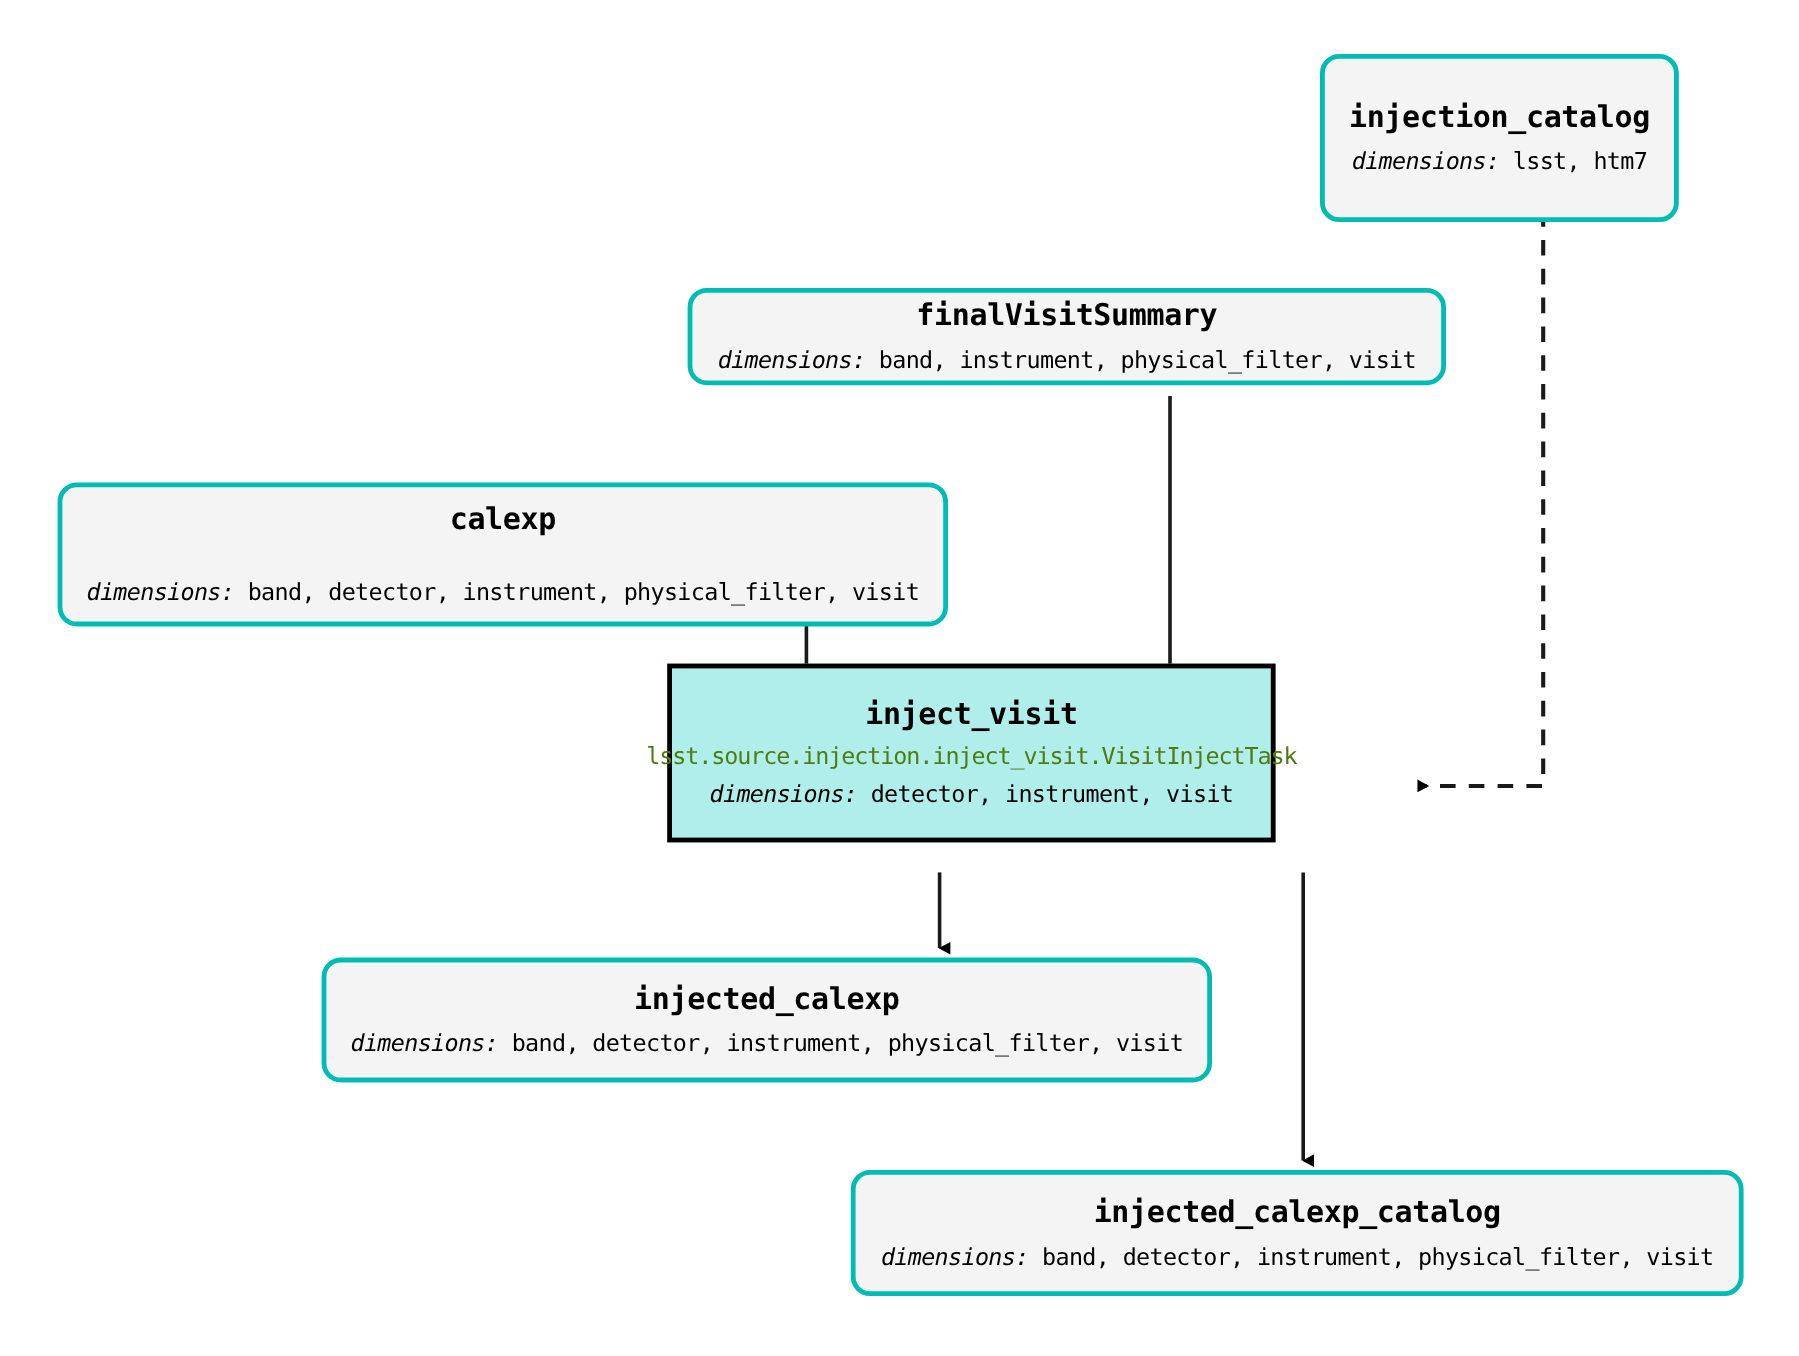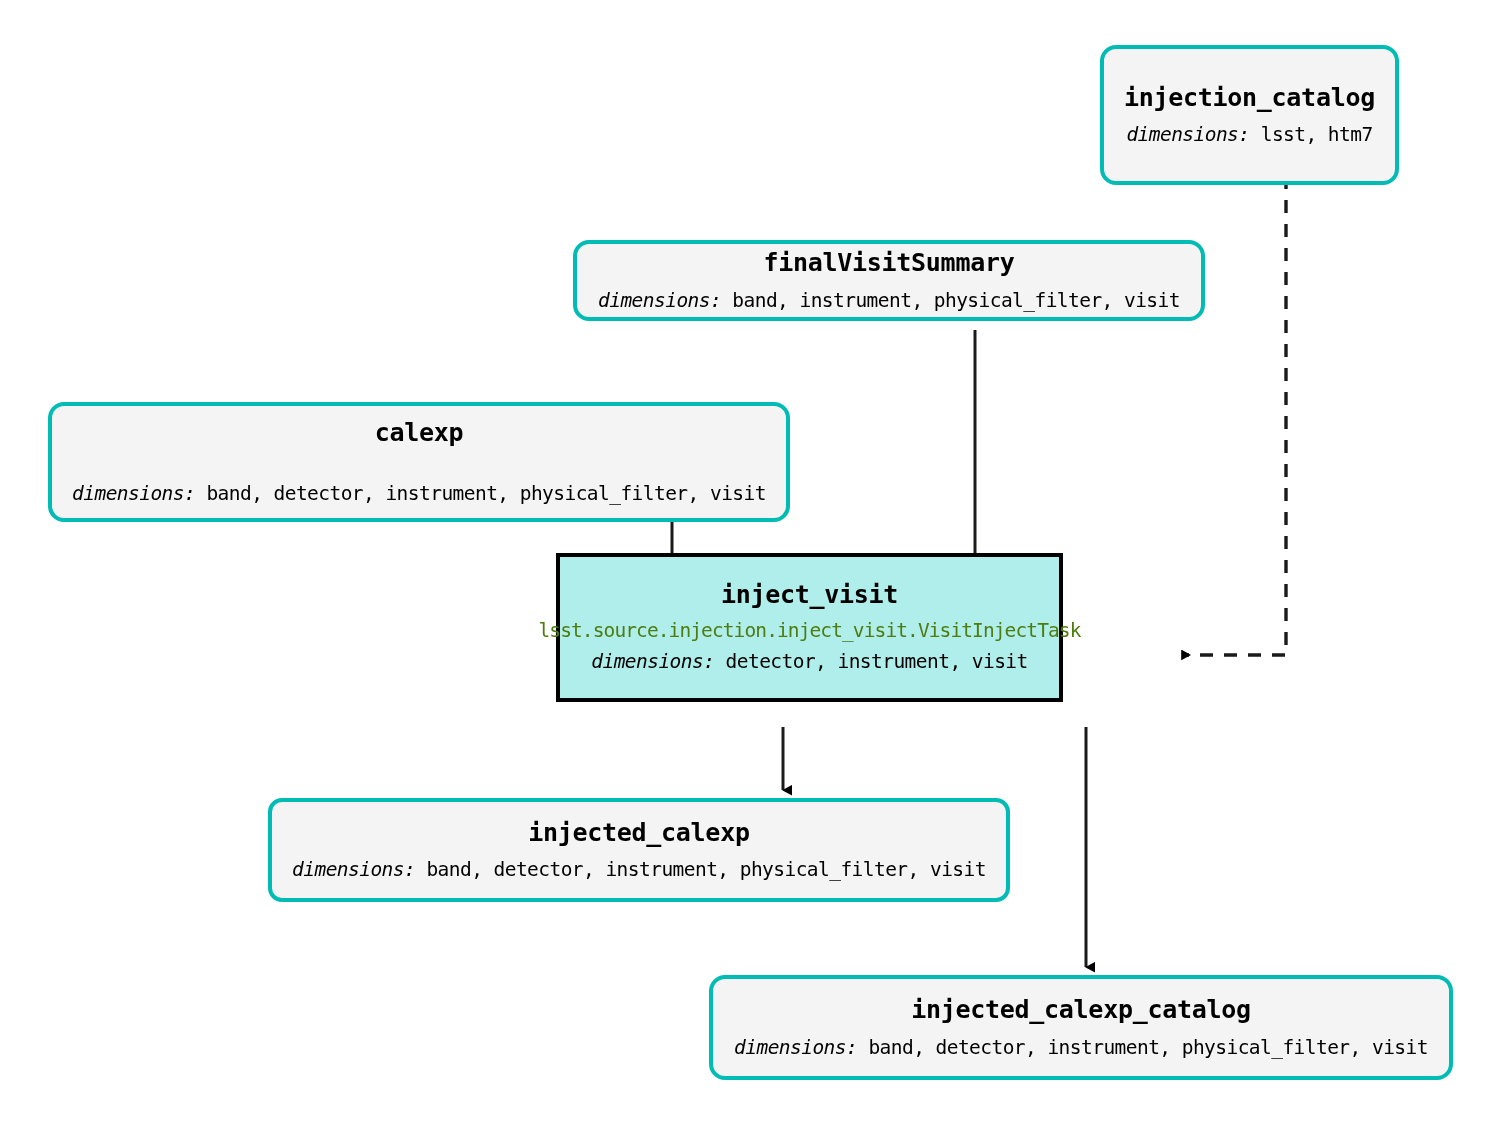--- a/index.html
+++ b/index.html
@@ -132,21 +132,21 @@
 
   <div class="node task" style="left:556px; top:553px; width:507px; height:149px;">
     <div class="node-title">inject_visit</div>
     <div class="node-task-class">lsst.source.injection.inject_visit.VisitInjectTask</div>
     <div class="node-dims">
       <span class="dims-label">dimensions:</span>
       <span>detector, instrument, visit</span>
     </div>
   </div>
 
-  <div class="node dataset" style="left:268px; top:798px; width:742px; height:104px;border-radius:14px;">
+  <div class="node dataset" style="left:268px; top:798px; width:742px; height:104px;">
     <div class="node-title">injected_calexp</div>
     <div class="node-dims">
       <span class="dims-label">dimensions:</span>
       <span>band, detector, instrument, physical_filter, visit</span>
     </div>
   </div>
 
   <div class="node dataset" style="left:709px; top:975px; width:744px; height:105px;">
     <div class="node-title">injected_calexp_catalog</div>
     <div class="node-dims">

